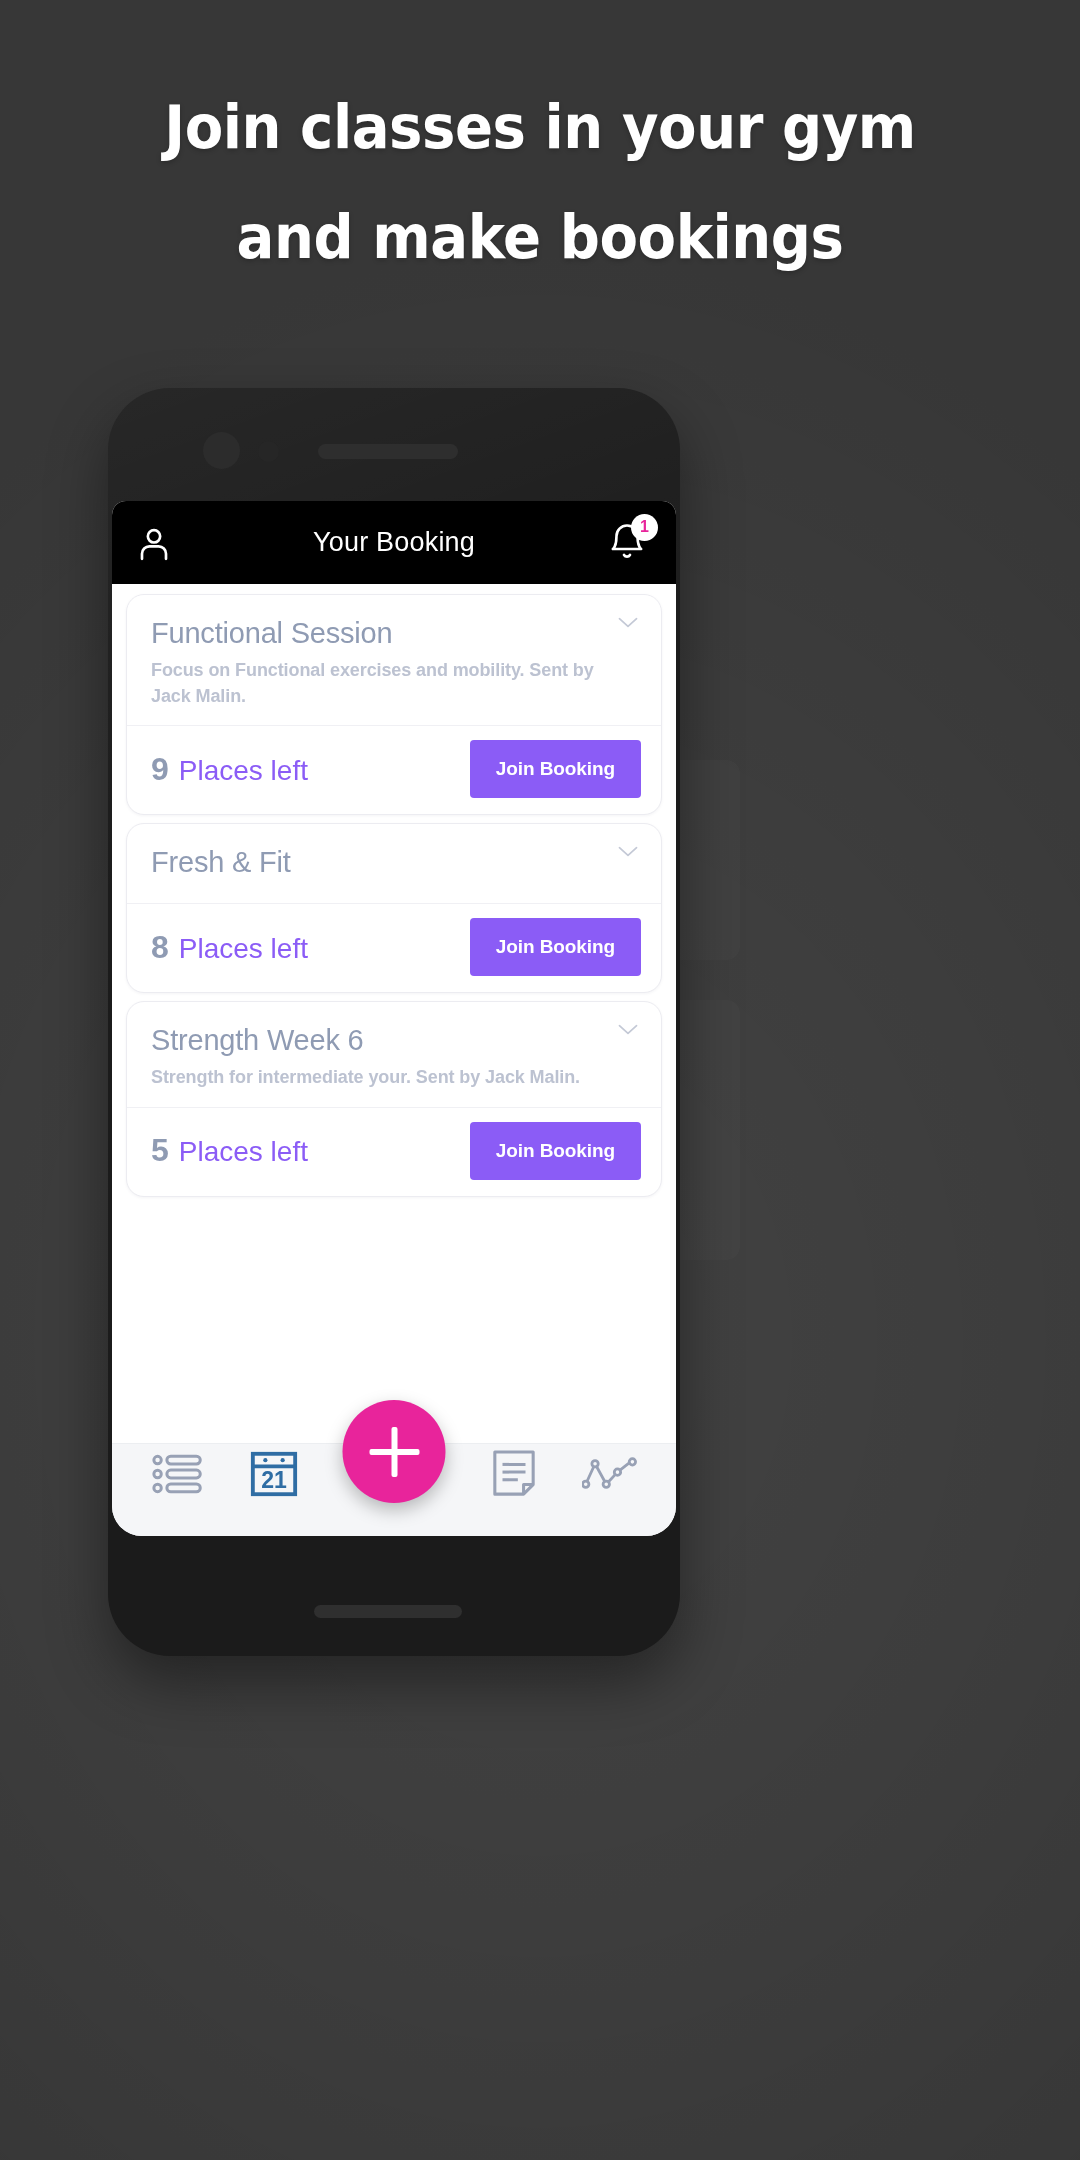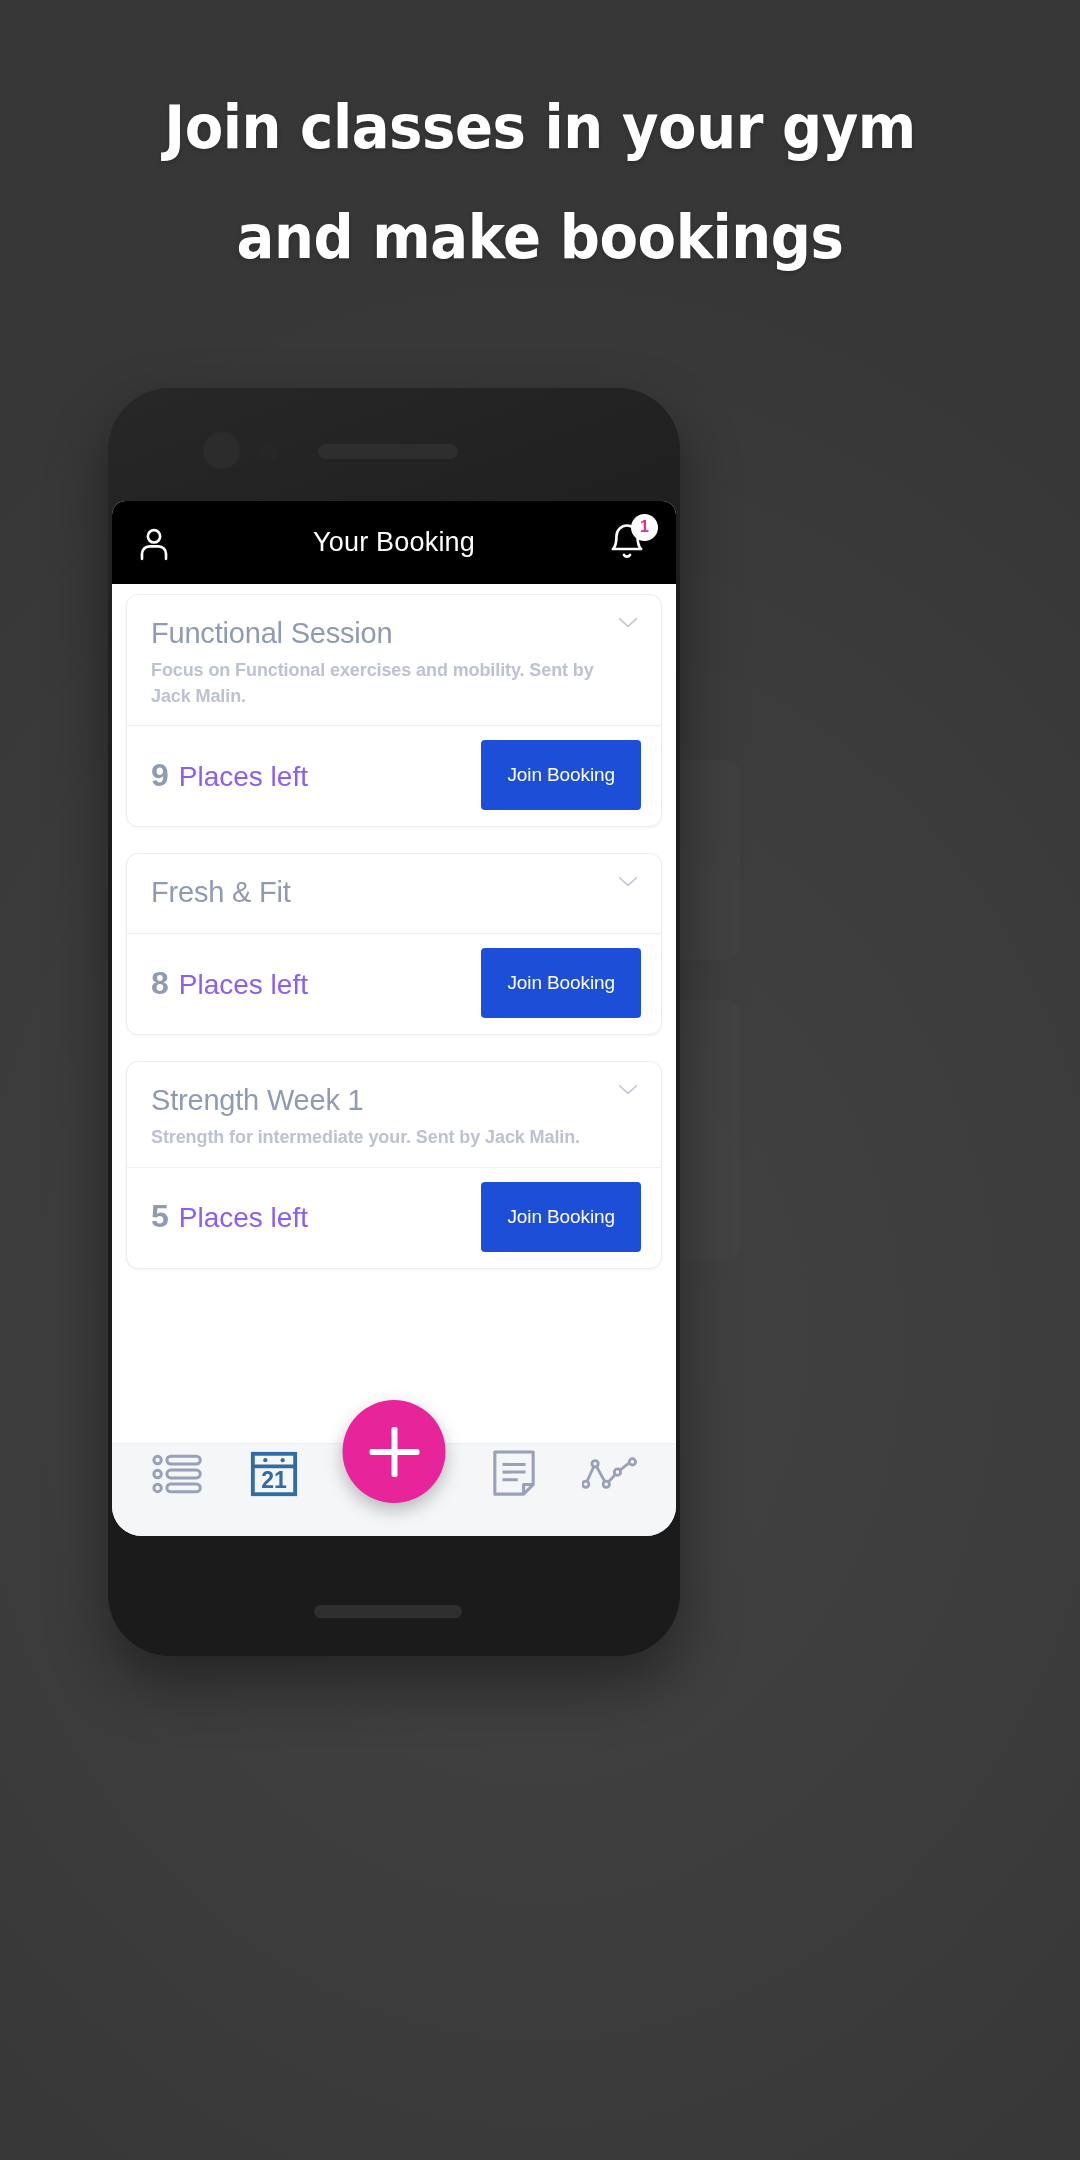--- a/index.html
+++ b/index.html
@@ -115,23 +115,23 @@
   
   .content {
     flex: 1 1 auto;
     background: #ffffff;
     padding: 10px 14px 0 14px;
     overflow: hidden;
   }
   .card {
     background: #ffffff;
     border: 1px solid #ececf1;
-    border-radius: 12px;
+    border-radius: 18px;
     box-shadow: 0 1px 3px rgba(30,40,70,0.05);
-    margin-bottom: 26px;
+    margin-bottom: 8px;
     position: relative;
   }
   .card-head { padding: 22px 24px 16px 24px; }
   .chev {
     position: absolute; right: 22px; top: 20px;
     width: 22px; height: 12px;
   }
   .card-title {
     color: #8f9bb3;
     font-size: 29px;
@@ -155,25 +155,25 @@
     display: flex; align-items: baseline; gap: 10px;
   }
   .places-num {
     font-size: 32px; font-weight: bold; color: #8f9bb3;
   }
   .places-label {
     font-size: 28px; color: #8b5cf6;
   }
   .btn-join {
     margin-left: auto;
-    background: #1d4ed8;
+    background: #8b5cf6;
     color: #ffffff;
-    font-size: 19px; font-weight: normal;
+    font-size: 19px; font-weight: bold;
     border: none; border-radius: 4px;
-    padding: 24px 26px;
+    padding: 18px 26px;
     cursor: pointer;
     letter-spacing: -0.1px;
   }
 
   
   .bottomnav {
     flex: 0 0 93px; height: 93px;
     background: #f5f6f8;
     border-top: 1px solid #eceef1;
     display: flex; align-items: flex-start; justify-content: space-around;
@@ -280,21 +280,21 @@
         </div>
       </div>
 
       <div class="card">
         <span class="chev">
           <svg viewBox="0 0 24 14" width="22" height="12" fill="none" stroke="#c4c9d6" stroke-width="2" stroke-linecap="round" stroke-linejoin="round">
               <path d="M2 2l10 9 10-9"></path>
             </svg>
         </span>
         <div class="card-head">
-          <div class="card-title">Strength Week 1</div>
+          <div class="card-title">Strength Week 6</div>
           <div class="card-desc">Strength for intermediate your. Sent by Jack Malin.</div>
         </div>
         <div class="card-foot">
           <div class="places">
             <span class="places-num">5</span>
             <span class="places-label">Places left</span>
           </div>
           <button class="btn-join">Join Booking</button>
         </div>
       </div>

